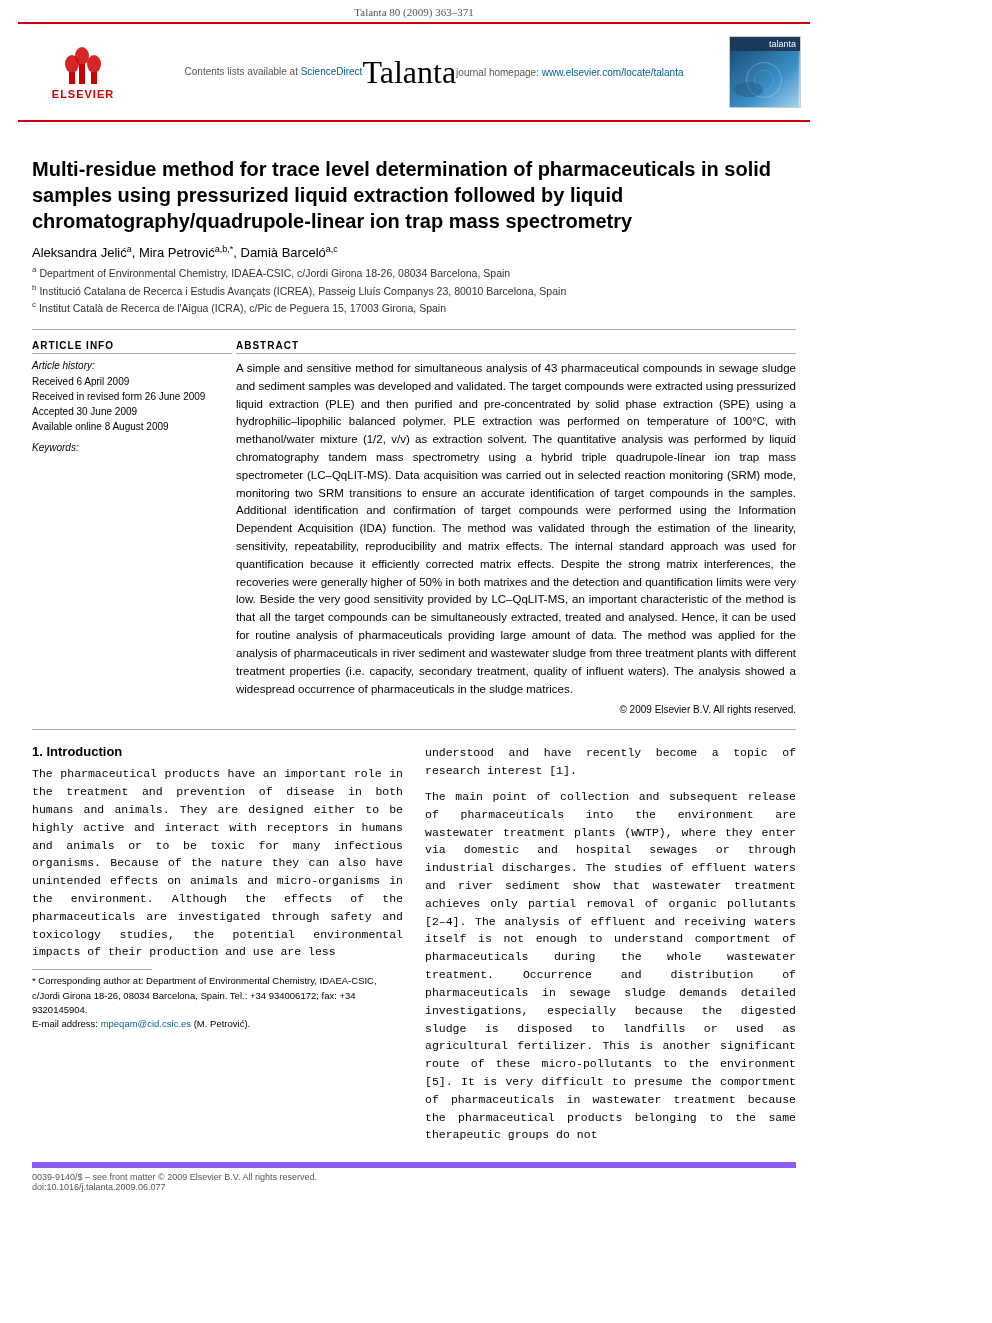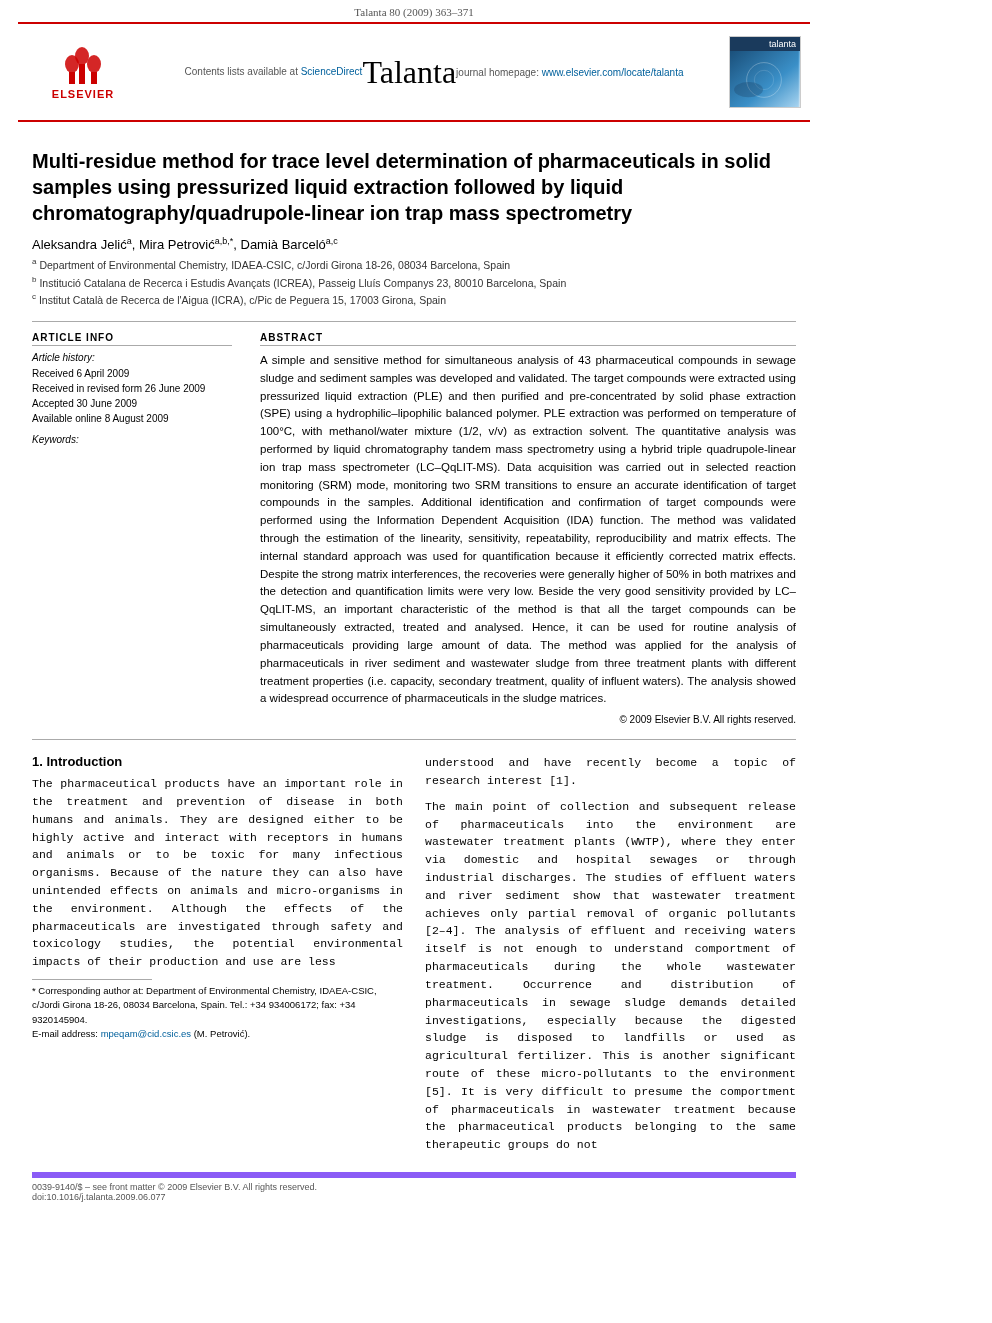--- a/index.html
+++ b/index.html
@@ -107,21 +107,21 @@
       background: #1a3a5c;
       color: #fff;
       font-size: 9px;
       font-family: Arial, sans-serif;
       padding: 2px 4px;
       width: 100%;
       text-align: right;
     }
     
     .article-body {
-      padding: 12px 32px 0 32px;
+      padding: 20px 32px 0 32px;
     }
     .article-title {
       font-size: 20px;
       font-weight: bold;
       font-family: Arial, sans-serif;
       color: #000;
       line-height: 1.3;
       margin: 14px 0 10px 0;
     }
     .article-authors {
@@ -141,21 +141,21 @@
       line-height: 1.4;
       margin-bottom: 1px;
     }
     .affil-super {
       font-size: 8px;
       vertical-align: super;
     }
     
     .two-col-section {
       display: flex;
-      gap: 28px;
+      gap: 4px;
       margin-top: 14px;
       border-top: 1px solid #aaa;
       padding-top: 10px;
     }
     .left-col {
       width: 200px;
       flex-shrink: 0;
     }
     .right-col {
       flex: 1;

